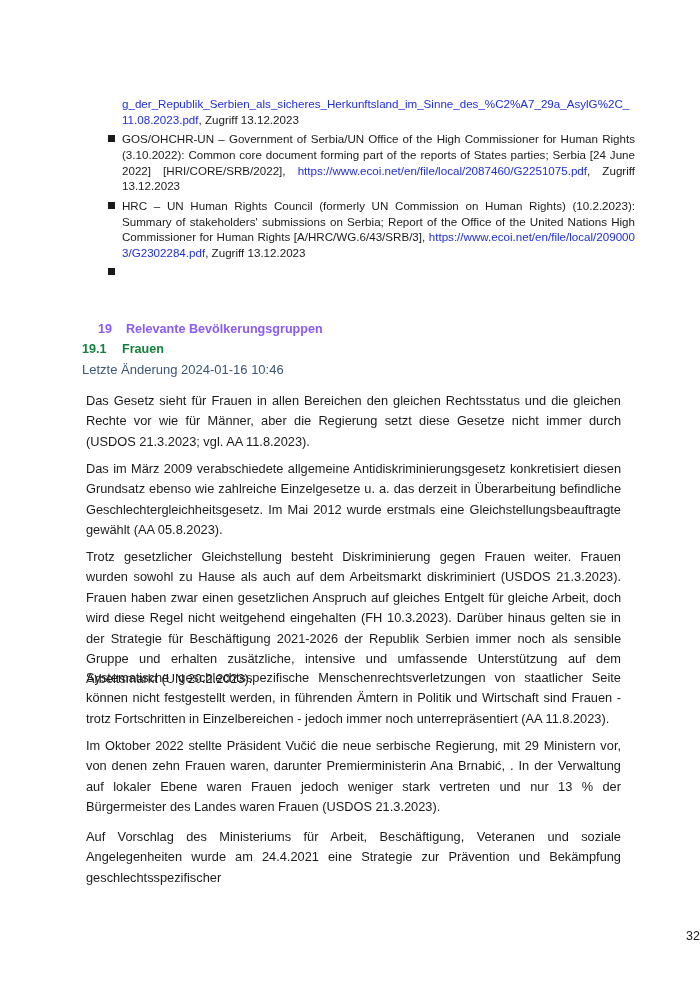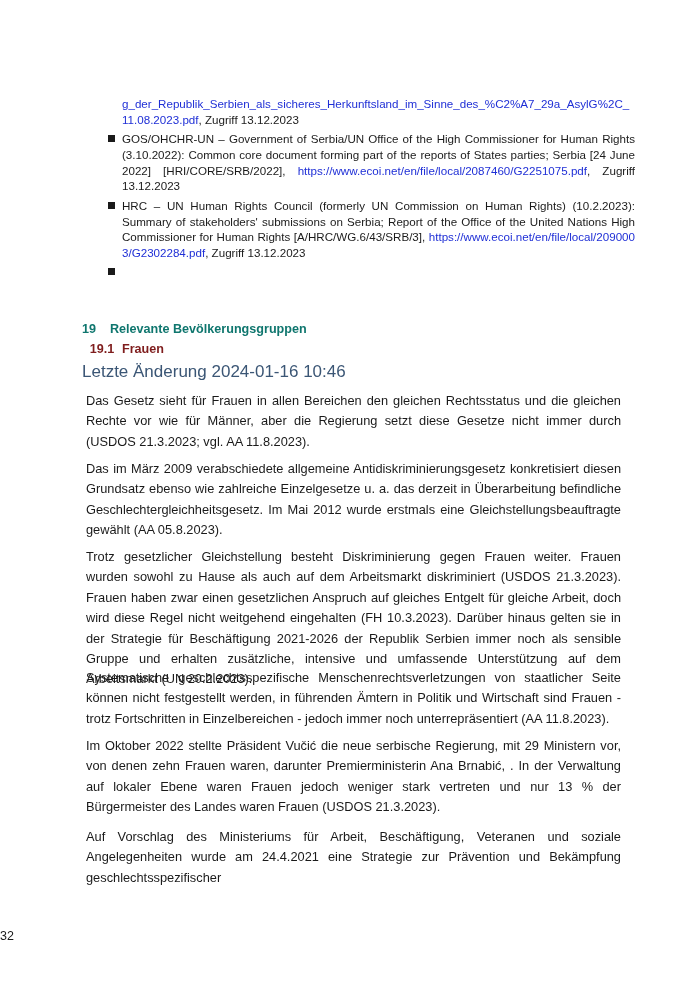--- a/index.html
+++ b/index.html
@@ -4,28 +4,28 @@
   <style>
     html, body { margin: 0; padding: 0; background: #ffffff; }
     body { width: 700px; height: 990px; position: relative; overflow: hidden;
            font-family: "Liberation Sans", sans-serif; color: #1a1a1a; }
     .refs { position: absolute; left: 92px; top: 80px; width: 527px; margin: 16px; padding: 0; list-style: none;
             font-size: 11.6px; line-height: 15.8px; }
     .refs li { position: relative; padding-left: 14px; margin-bottom: 3.5px; text-align: justify; }
     .refs li .bullet { position: absolute; left: 0; top: 4px; width: 7px; height: 7px; background: #1a1a1a; }
     .refs li.cont { padding-left: 14px; }
     .link { color: #1f2fd6; word-break: break-all; }
-    .h1 { position: absolute; left: 82px; top: 322px; font-size: 12.6px; font-weight: bold; color: #0f766e; }
+    .h1 { position: absolute; left: 98px; top: 322px; font-size: 12.6px; font-weight: bold; color: #8b5cf6; }
     .h1 .num { display: inline-block; width: 28px; }
-    .h2 { position: absolute; left: 82px; top: 342px; font-size: 12.6px; font-weight: bold; color: #7f1d1d; text-align: center; }
+    .h2 { position: absolute; left: 82px; top: 342px; font-size: 12.6px; font-weight: bold; color: #15803d; }
     .h2 .num { display: inline-block; width: 40px; }
-    .meta { position: absolute; left: 82px; top: 362px; font-size: 17px; color: #3b5675; }
+    .meta { position: absolute; left: 82px; top: 362px; font-size: 13px; color: #3b5675; }
     .para { position: absolute; left: 82px; width: 535px; font-size: 12.8px; line-height: 20.4px;
             text-align: justify; margin: 4px; }
-    .pagenum { position: absolute; left: 0; width: 700px; top: 929px; text-align: left; font-size: 12.5px; }
+    .pagenum { position: absolute; left: 0; width: 700px; top: 929px; text-align: right; font-size: 12.5px; }
   </style>
 </head>
 <body>
 
 <ul class="refs">
   <li class="cont">
     <span></span><a class="link">g_der_Republik_Serbien_als_sicheres_Herkunftsland_im_Sinne_des_%C2%A7_29a_AsylG%2C_11.08.2023.pdf</a><span>, Zugriff 13.12.2023</span>
   </li>
   <li>
     <span class="bullet"></span>

